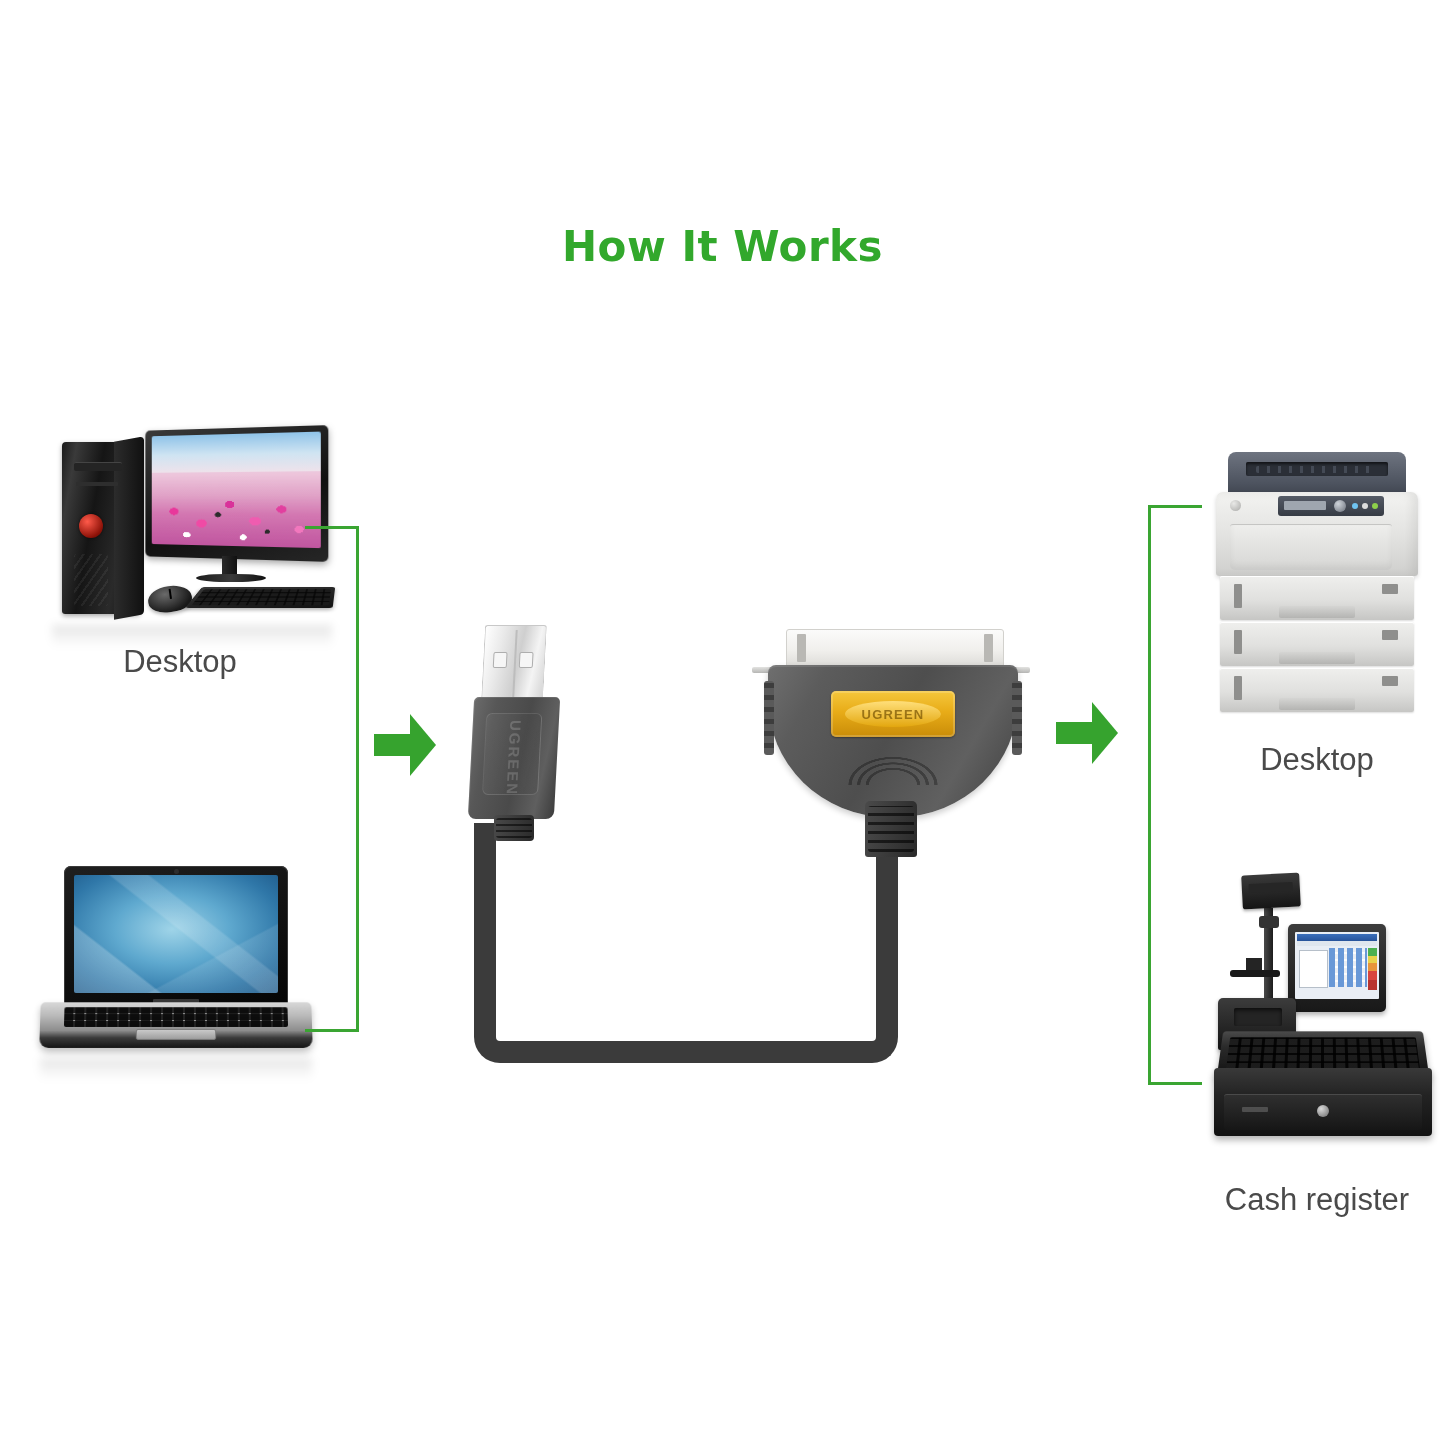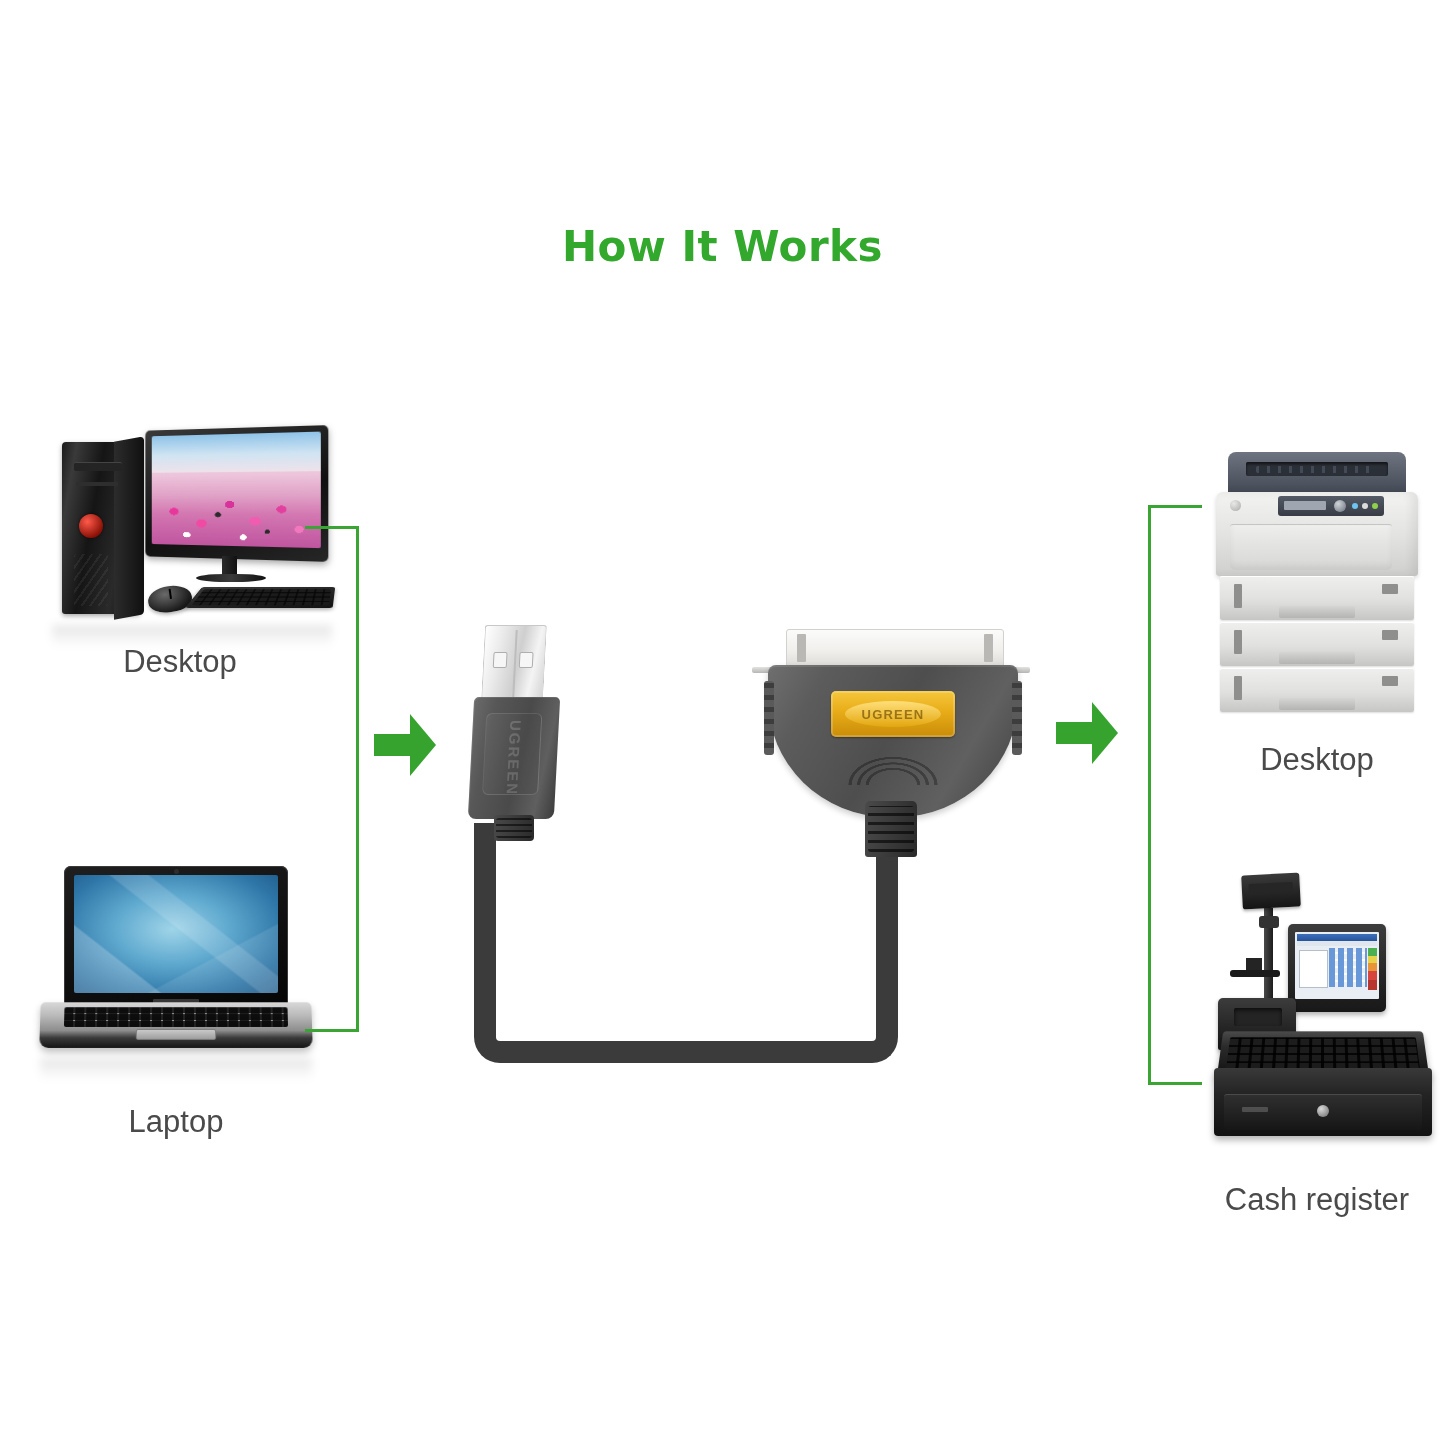--- a/index.html
+++ b/index.html
@@ -463,21 +463,20 @@
       <div class="lt-cam"></div>
       <div class="lt-screen"></div>
       <div class="lt-brand"></div>
     </div>
     <div class="lt-base">
       <div class="lt-keys"></div>
       <div class="lt-pad"></div>
     </div>
     <div class="reflect"></div>
   </div>
-  <div class="caption" style="left:40px; top:1104px; width:272px;">Laptop</div>
 
   <div class="bracket" style="left:305px; top:526px; width:54px; height:506px;">
     <div class="h" style="left:0; top:0; width:52px;"></div>
     <div class="v" style="right:0; top:0; height:506px;"></div>
     <div class="h" style="left:0; bottom:0; width:52px;"></div>
   </div>
 
   <div class="arrow" style="left:374px; top:714px; width:62px; height:62px;">
     <div class="shaft"></div>
     <div class="head"></div>

